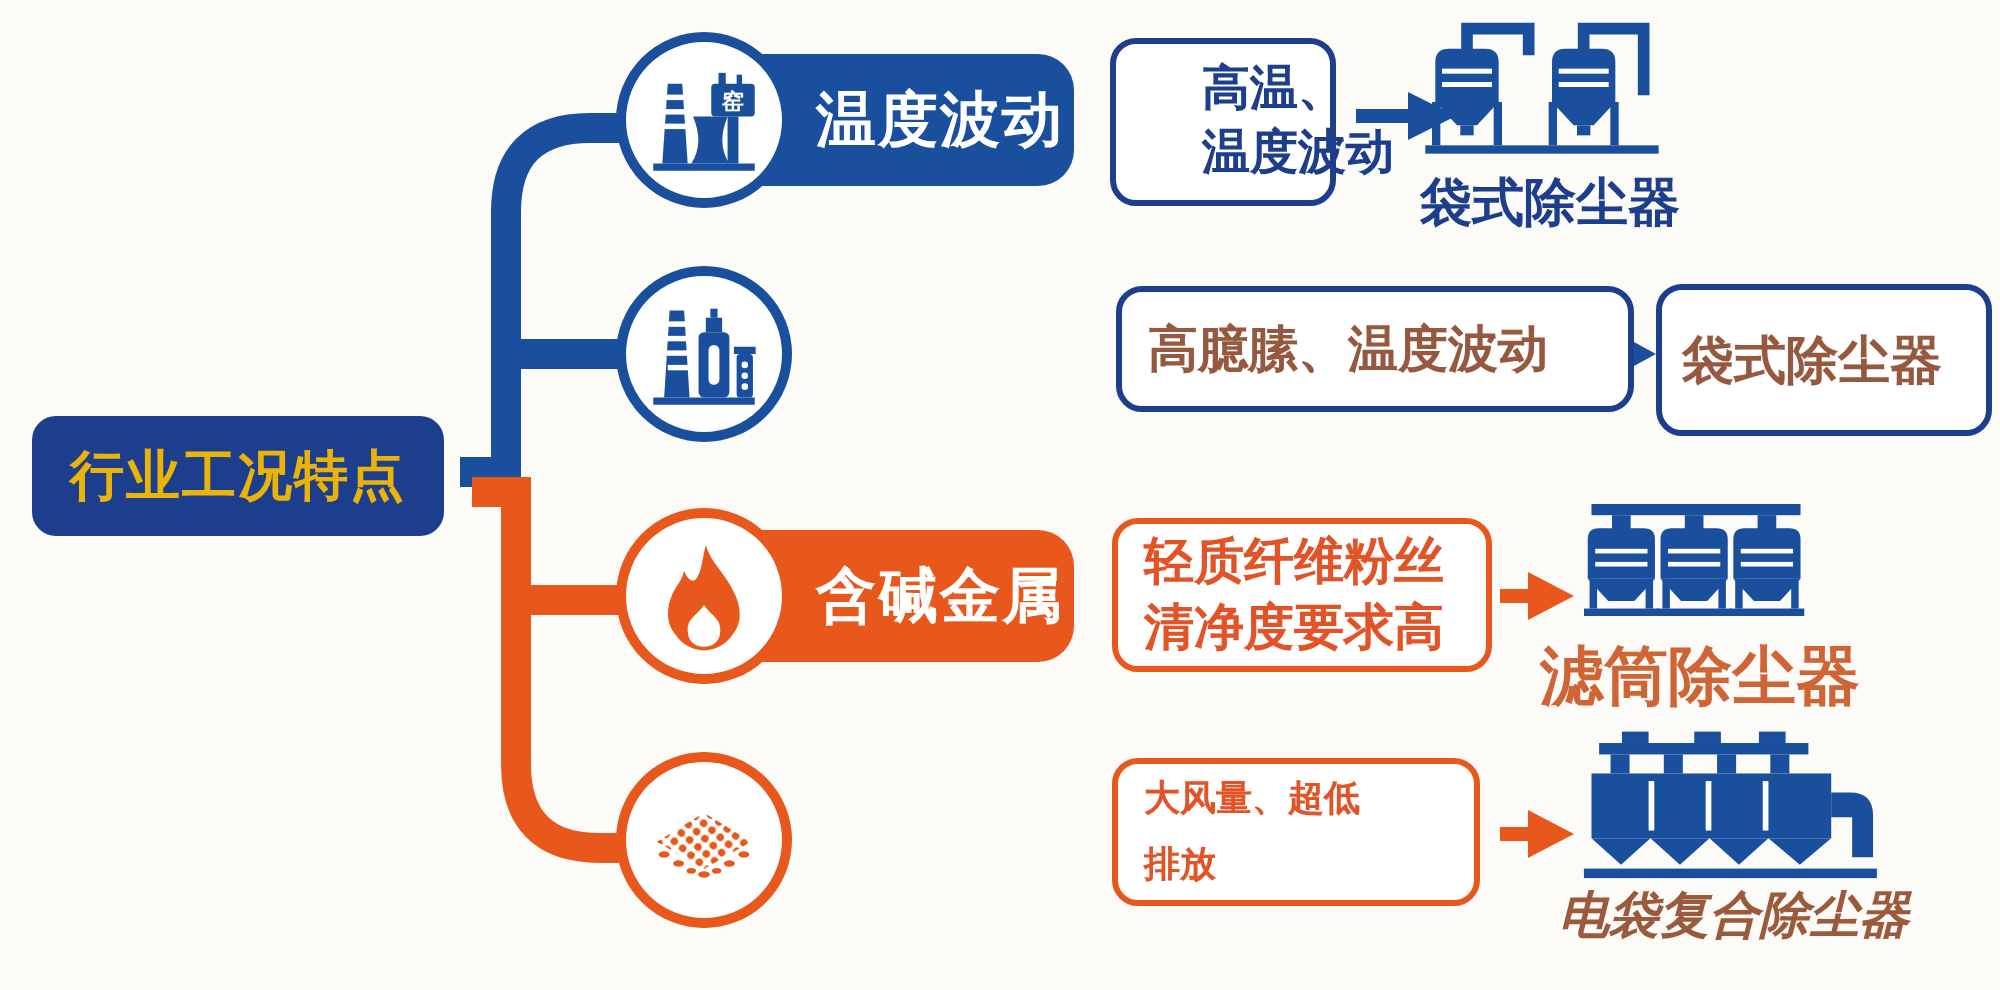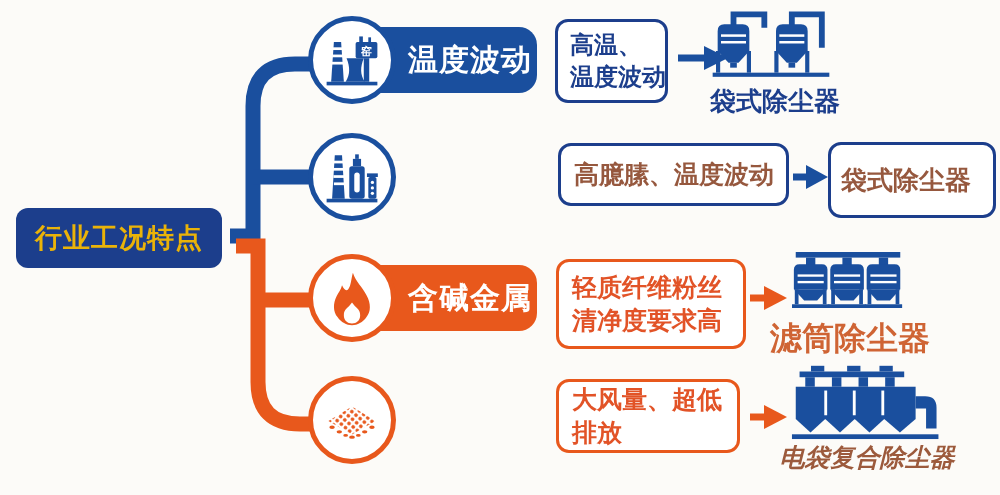--- a/index.html
+++ b/index.html
@@ -27,28 +27,28 @@
     background:#fff;box-sizing:border-box;display:flex;align-items:center;justify-content:center;}
   .circle.blue{border:5px solid var(--blue,#1a4f9e);}
   .circle.orange{border:5px solid var(--orange,#e8581c);}
 
   .desc{position:absolute;background:#fff;border-radius:13px;box-sizing:border-box;
     display:flex;flex-direction:column;justify-content:center;
     font-weight:bold;}
   .desc div{white-space:nowrap;}
   .desc.b-navy{border:3.5px solid var(--navy,#1c3e8c);}
   .desc.b-orange{border:3.5px solid var(--orange,#e8581c);}
-  .t-navy{color:var(--navy,#1c3e8c);}
+  .t-navy{color:var(--navy,#1c3e8c);margin-left:31px;}
   .t-brown{color:var(--brown-text,#96583e);}
   .t-orange{color:var(--orange-text,#e25327);}
 
   .d1{left:555px;top:19px;width:113px;height:84px;padding-left:12px;font-size:24px;line-height:32px;}
-  .d2{left:558px;top:143px;width:231px;height:63px;padding-left:13px;font-size:25px;}
-  .d3{left:556px;top:259px;width:190px;height:90px;padding-left:13px;font-size:25px;line-height:33px;}
-  .d4{left:556px;top:379px;width:184px;height:74px;padding-left:13px;font-size:25px;line-height:33px;}
+  .d2{left:558px;top:143px;width:259px;height:63px;padding-left:13px;font-size:25px;}
+  .d3{left:556px;top:259px;width:190px;height:77px;padding-left:13px;font-size:25px;line-height:33px;}
+  .d4{left:556px;top:379px;width:184px;height:74px;padding-left:13px;font-size:18px;line-height:33px;}
 
   .result-box{left:828px;top:142px;width:168px;height:76px;padding-left:10px;font-size:26px;line-height:34px;}
 
   .icon-abs{position:absolute;}
   .caption{position:absolute;text-align:center;font-weight:bold;white-space:nowrap;}
   .c1{left:700px;top:84px;width:150px;font-size:26px;color:var(--navy,#1c3e8c);}
   .c3{left:770px;top:317px;width:150px;font-size:32px;color:var(--caption-orange,#cf6434);}
   .c4{left:758px;top:441px;width:218px;font-size:25px;color:var(--caption-brown,#9c5a3c);font-style:italic;}
 </style>
 </head>

